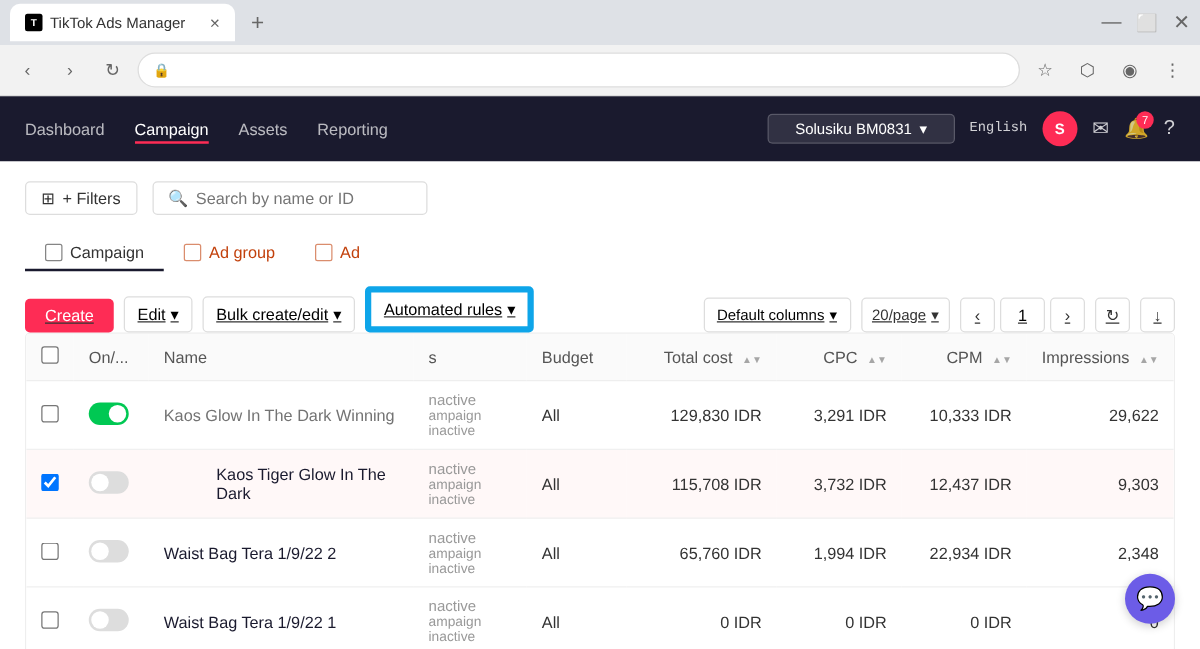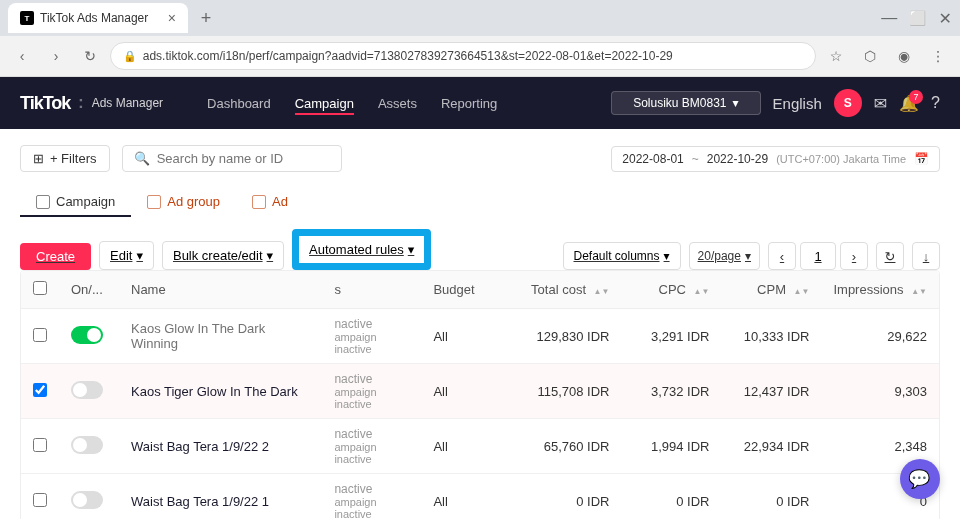--- a/index.html
+++ b/index.html
@@ -24,21 +24,21 @@
     
     .top-nav { background: #1a1a2e; height: 52px; display: flex; align-items: center; padding: 0 20px; gap: 32px; flex-shrink: 0; }
     .brand { display: flex; align-items: center; gap: 6px; color: white; font-size: 16px; font-weight: bold; margin-right: 12px; }
     .brand-tiktok { font-size: 18px; font-weight: 900; letter-spacing: -1px; }
     .brand-sub { font-size: 12px; font-weight: 400; opacity: 0.8; }
     .nav-links { display: flex; gap: 24px; flex: 1; text-align: center; }
     .nav-link { color: rgba(255,255,255,0.7); font-size: 13px; cursor: pointer; padding: 4px 0; text-decoration: none; }
     .nav-link.active { color: white; border-bottom: 2px solid #fe2c55; padding-bottom: 2px; }
     .nav-right { display: flex; align-items: center; gap: 12px; margin-left: auto; }
     .account-dropdown { display: flex; align-items: center; gap: 6px; background: rgba(255,255,255,0.1); border: 1px solid rgba(255,255,255,0.2); border-radius: 4px; color: white; font-size: 12px; padding: 4px 21px; cursor: pointer; }
-    .lang-text { color: rgba(255,255,255,0.8); font-size: 15px; }
+    .lang-text { color: rgba(255,255,255,0.8); font-size: 11px; font-family: Liberation Mono, monospace; }
     .avatar { width: 28px; height: 28px; border-radius: 50%; background: #fe2c55; display: flex; align-items: center; justify-content: center; color: white; font-size: 12px; font-weight: bold; }
     .badge { position: absolute; top: -4px; right: -4px; background: #fe2c55; color: white; font-size: 9px; width: 14px; height: 14px; border-radius: 50%; display: flex; align-items: center; justify-content: center; }
 
     
     .content { padding: 16px 20px; flex: 1; overflow: hidden; }
 
     
     .toolbar { display: flex; align-items: center; gap: 12px; margin-bottom: 16px; }
     .filter-btn { display: flex; align-items: center; gap: 6px; border: 1px solid #ddd; border-radius: 4px; padding: 5px 12px; font-size: 13px; cursor: pointer; background: white; color: #333; }
     .search-box { display: flex; align-items: center; gap: 6px; border: 1px solid #ddd; border-radius: 4px; padding: 5px 12px; font-size: 13px; background: white; flex: 1; max-width: 220px; }
@@ -50,21 +50,21 @@
     .level-tabs { display: flex; align-items: center; gap: 0; margin-bottom: 12px; }
     .level-tab { display: flex; align-items: center; gap: 6px; padding: 6px 16px; font-size: 13px; color: #c2410c; cursor: pointer; border-bottom: 2px solid transparent; }
     .level-tab.active { color: #333; border-bottom: 2px solid #1a1a2e; }
     .level-tab-icon { width: 14px; height: 14px; border: 1px solid currentColor; border-radius: 2px; opacity: 0.6; }
 
     
     .table-controls { display: flex; align-items: flex-end; gap: 8px; margin-bottom: 0; text-decoration: underline; }
     .btn-create { background: #fe2c55; color: white; border: none; border-radius: 4px; padding: 6px 16px; font-size: 13px; cursor: pointer; font-weight: 500; }
     .btn-edit { background: white; border: 1px solid #ddd; border-radius: 4px; padding: 6px 10px; font-size: 13px; cursor: pointer; display: flex; align-items: center; gap: 4px; }
     .btn-bulk { background: white; border: 1px solid #ddd; border-radius: 4px; padding: 6px 10px; font-size: 13px; cursor: pointer; display: flex; align-items: center; gap: 4px; }
-    .btn-automated { background: white; border: 7px solid #0ea5e9; border-radius: 4px; padding: 6px 10px; font-size: 13px; cursor: pointer; display: flex; align-items: center; gap: 4px; }
+    .btn-automated { background: white; border: 5px solid #0ea5e9; border-radius: 4px; padding: 6px 10px; font-size: 13px; cursor: pointer; display: flex; align-items: center; gap: 4px; }
     .spacer { flex: 1; }
     .btn-columns { background: white; border: 1px solid #ddd; border-radius: 4px; padding: 6px 10px; font-size: 12px; cursor: pointer; display: flex; align-items: center; gap: 4px; }
     .page-size { background: white; border: 1px solid #ddd; border-radius: 4px; padding: 6px 8px; font-size: 12px; cursor: pointer; display: flex; align-items: center; gap: 4px; }
     .pagination { display: flex; align-items: center; gap: 4px; }
     .page-btn { width: 28px; height: 28px; display: flex; align-items: center; justify-content: center; border: 1px solid #ddd; border-radius: 4px; cursor: pointer; font-size: 13px; background: white; }
     .page-input { width: 36px; height: 28px; border: 1px solid #ddd; border-radius: 4px; text-align: center; font-size: 13px; }
     .refresh-btn { width: 28px; height: 28px; display: flex; align-items: center; justify-content: center; border: 1px solid #ddd; border-radius: 4px; cursor: pointer; background: white; }
     .download-btn { width: 28px; height: 28px; display: flex; align-items: center; justify-content: center; border: 1px solid #ddd; border-radius: 4px; cursor: pointer; background: white; }
 
     
@@ -109,37 +109,31 @@
       <span style="font-size:14px;color:#666;cursor:pointer;">⬜</span>
       <span style="font-size:16px;color:#666;cursor:pointer;">✕</span>
     </div>
   </div>
   <div class="browser-controls">
     <div class="nav-btn">‹</div>
     <div class="nav-btn">›</div>
     <div class="nav-btn">↻</div>
     <div class="address-bar">
       <span class="address-lock">🔒</span>
-      <span>ads.tiktok.com/i18n/perf/campaign?aadvid=7138027839273664513&amp;st=2022-08-01&amp;et=2022-10-29</span>
     </div>
     <div class="browser-action-btn">☆</div>
     <div class="browser-action-btn">⬡</div>
     <div class="browser-action-btn">◉</div>
     <div class="browser-action-btn">⋮</div>
   </div>
 </div>
 
 <div class="app">
 
   <div class="top-nav">
-    <div class="brand">
-      <span class="brand-tiktok">TikTok</span>
-      <span style="color:rgba(255,255,255,0.4);font-size:16px;margin:0 2px;">:</span>
-      <span class="brand-sub">Ads Manager</span>
-    </div>
     <div class="nav-links">
       <a class="nav-link">Dashboard</a>
       <a class="nav-link active">Campaign</a>
       <a class="nav-link">Assets</a>
       <a class="nav-link">Reporting</a>
     </div>
     <div class="nav-right">
       <div class="account-dropdown">
         <span>Solusiku BM0831</span>
         <span>▾</span>
@@ -162,27 +156,20 @@
   <div class="content">
 
     <div class="toolbar">
       <button class="filter-btn">
         <span>⊞</span>
         <span>+ Filters</span>
       </button>
       <div class="search-box">
         <span style="color:#999;">🔍</span>
         <input type="text" placeholder="Search by name or ID" style="">
-      </div>
-      <div class="date-range">
-        <span>2022-08-01</span>
-        <span class="date-sep">~</span>
-        <span>2022-10-29</span>
-        <span style="color:#999;font-size:11px;">(UTC+07:00) Jakarta Time</span>
-        <span style="color:#666;">📅</span>
       </div>
     </div>
 
     <div class="level-tabs">
       <div class="level-tab active">
         <span class="level-tab-icon"></span>
         <span>Campaign</span>
       </div>
       <div class="level-tab">
         <span class="level-tab-icon"></span>
@@ -277,21 +264,21 @@
     </td>
   </tr>
             <tr class="row-highlighted">
     <td class="col-check">
       <input type="checkbox" class="checkbox" checked="" style="">
     </td>
     <td class="col-on">
       <div class="toggle "></div>
     </td>
     <td class="col-name">
-      <div style="color:#1a1a2e;font-weight:500;">Kaos Tiger Glow In The Dark</div>
+      <div style="color:#1a1a2e;font-weight:500;margin-left:42px;">Kaos Tiger Glow In The Dark</div>
     </td>
     <td>
       <div class="status-inactive">nactive</div>
       <div class="status-campaign">ampaign inactive</div>
     </td>
     <td class="col-budget">
       <span>All</span>
     </td>
     <td class="col-total-cost right">
       <span>115,708 IDR</span>

